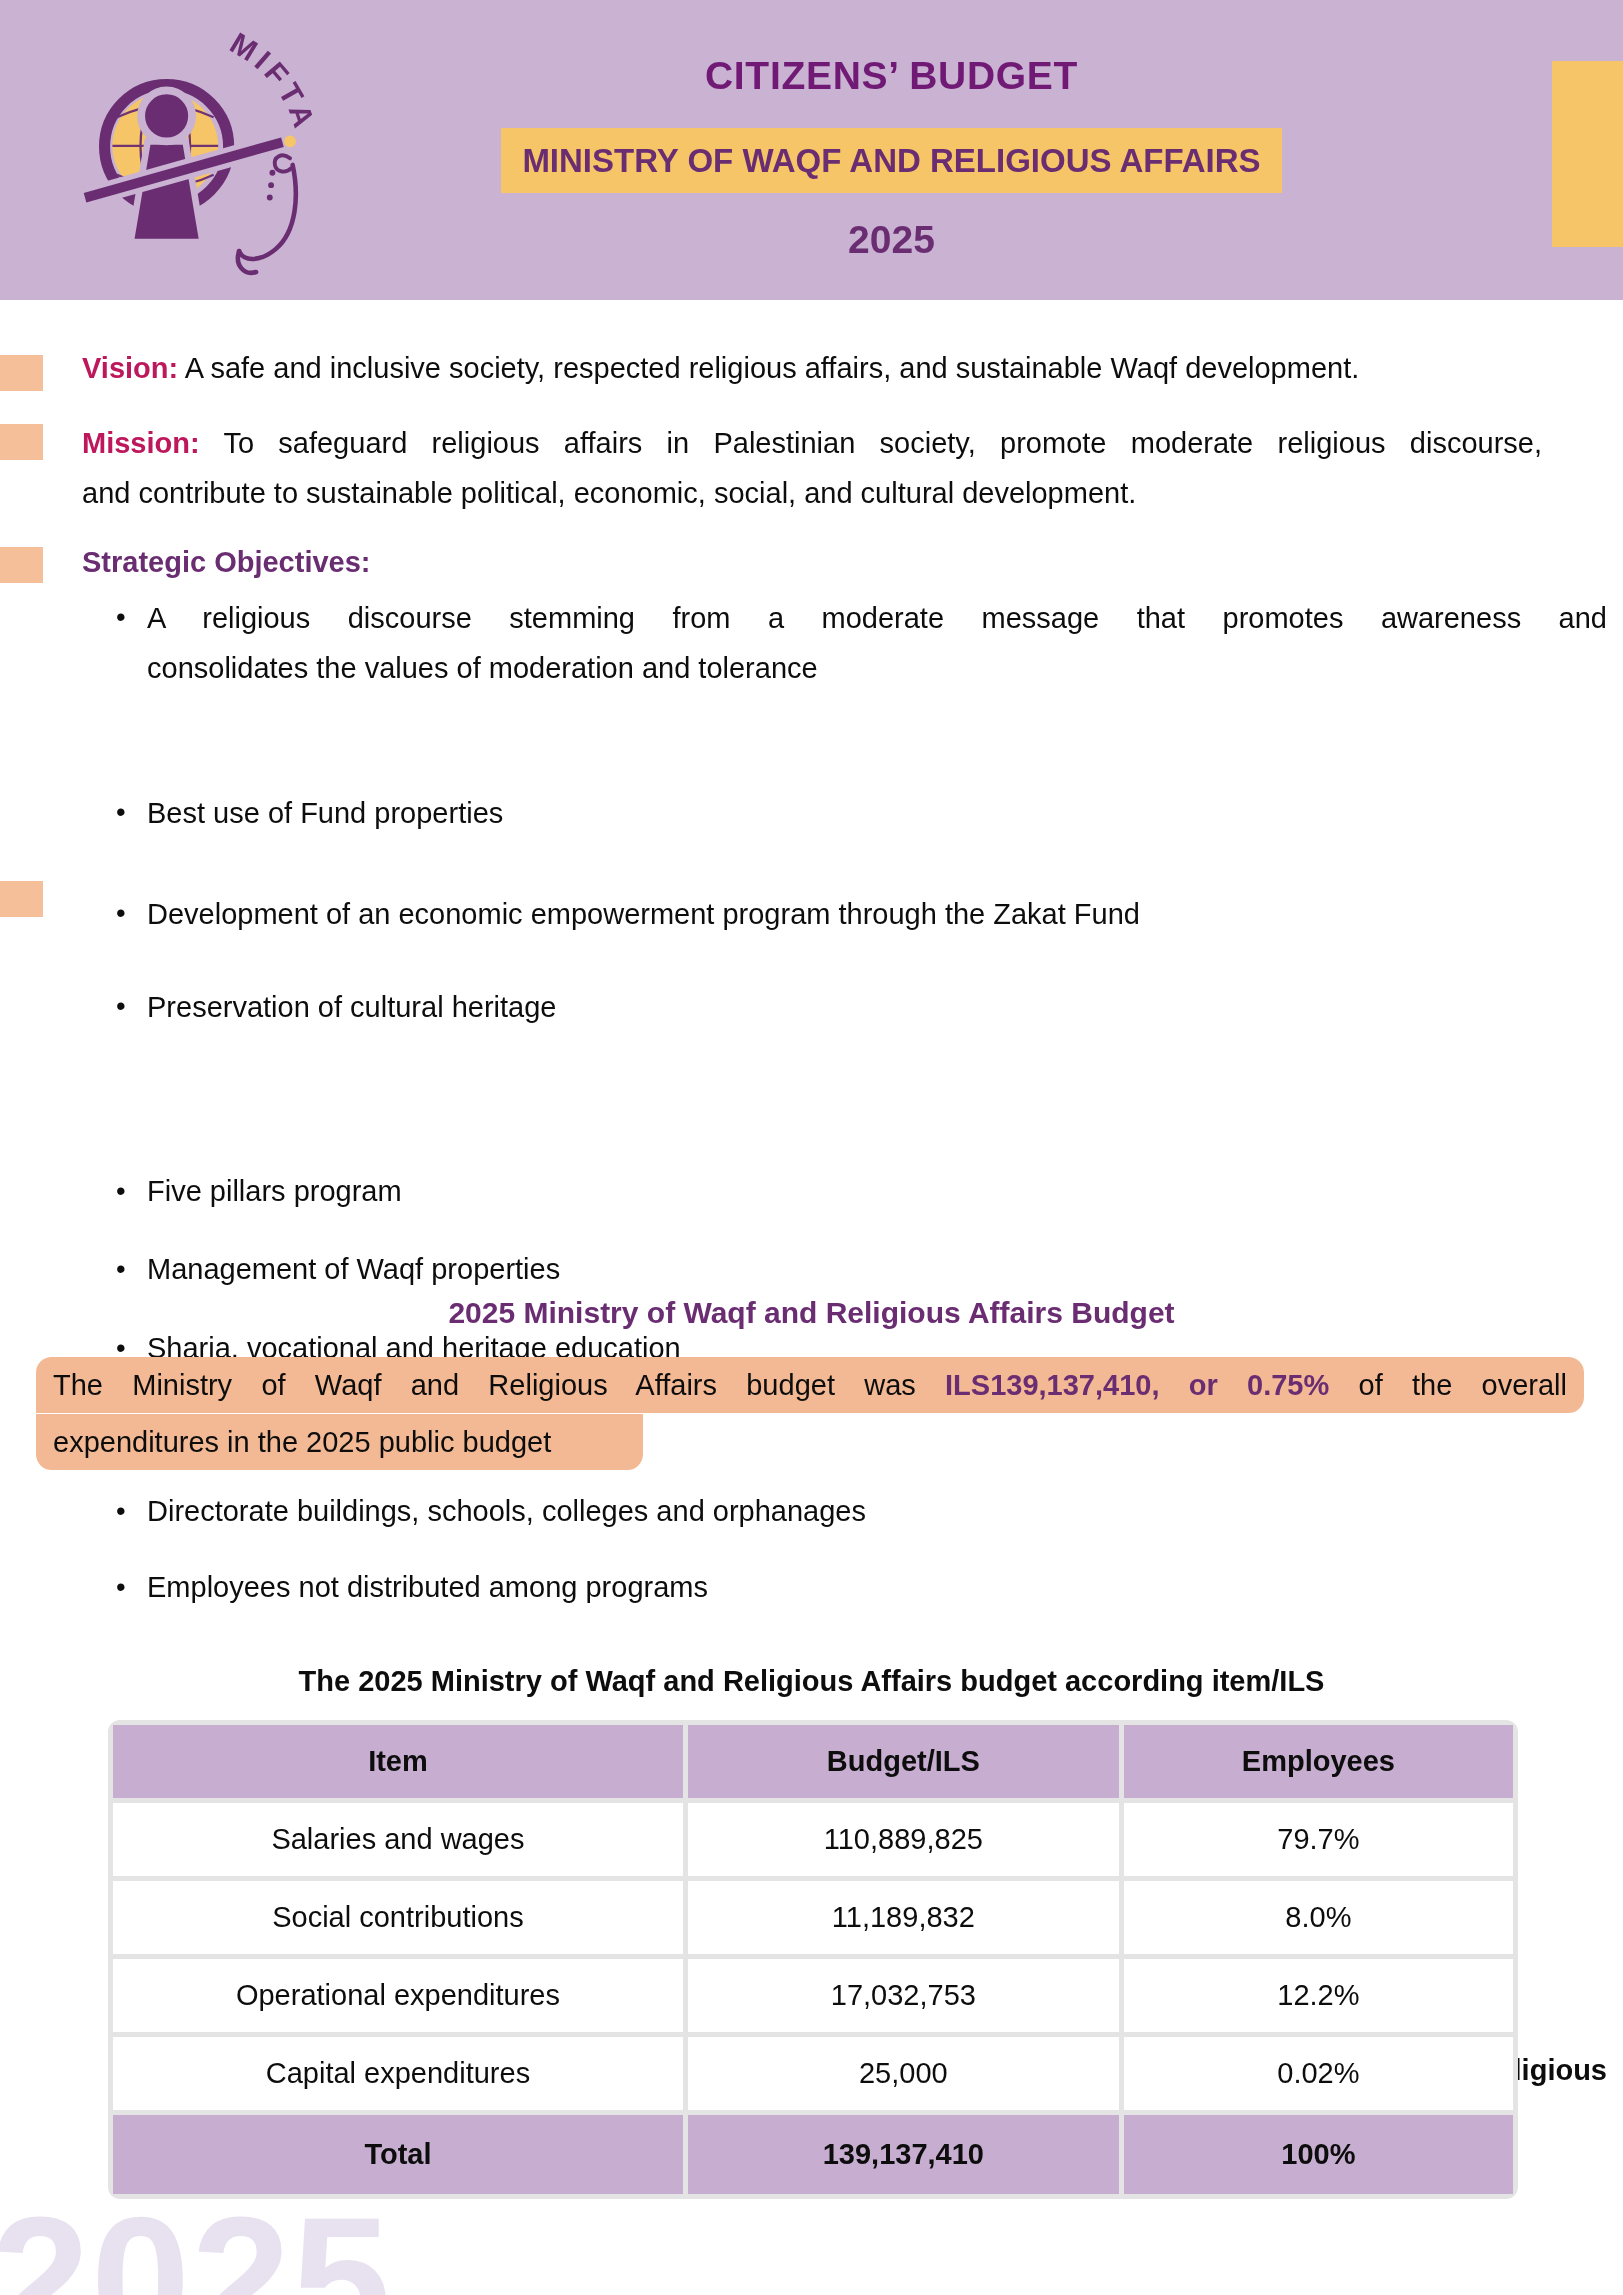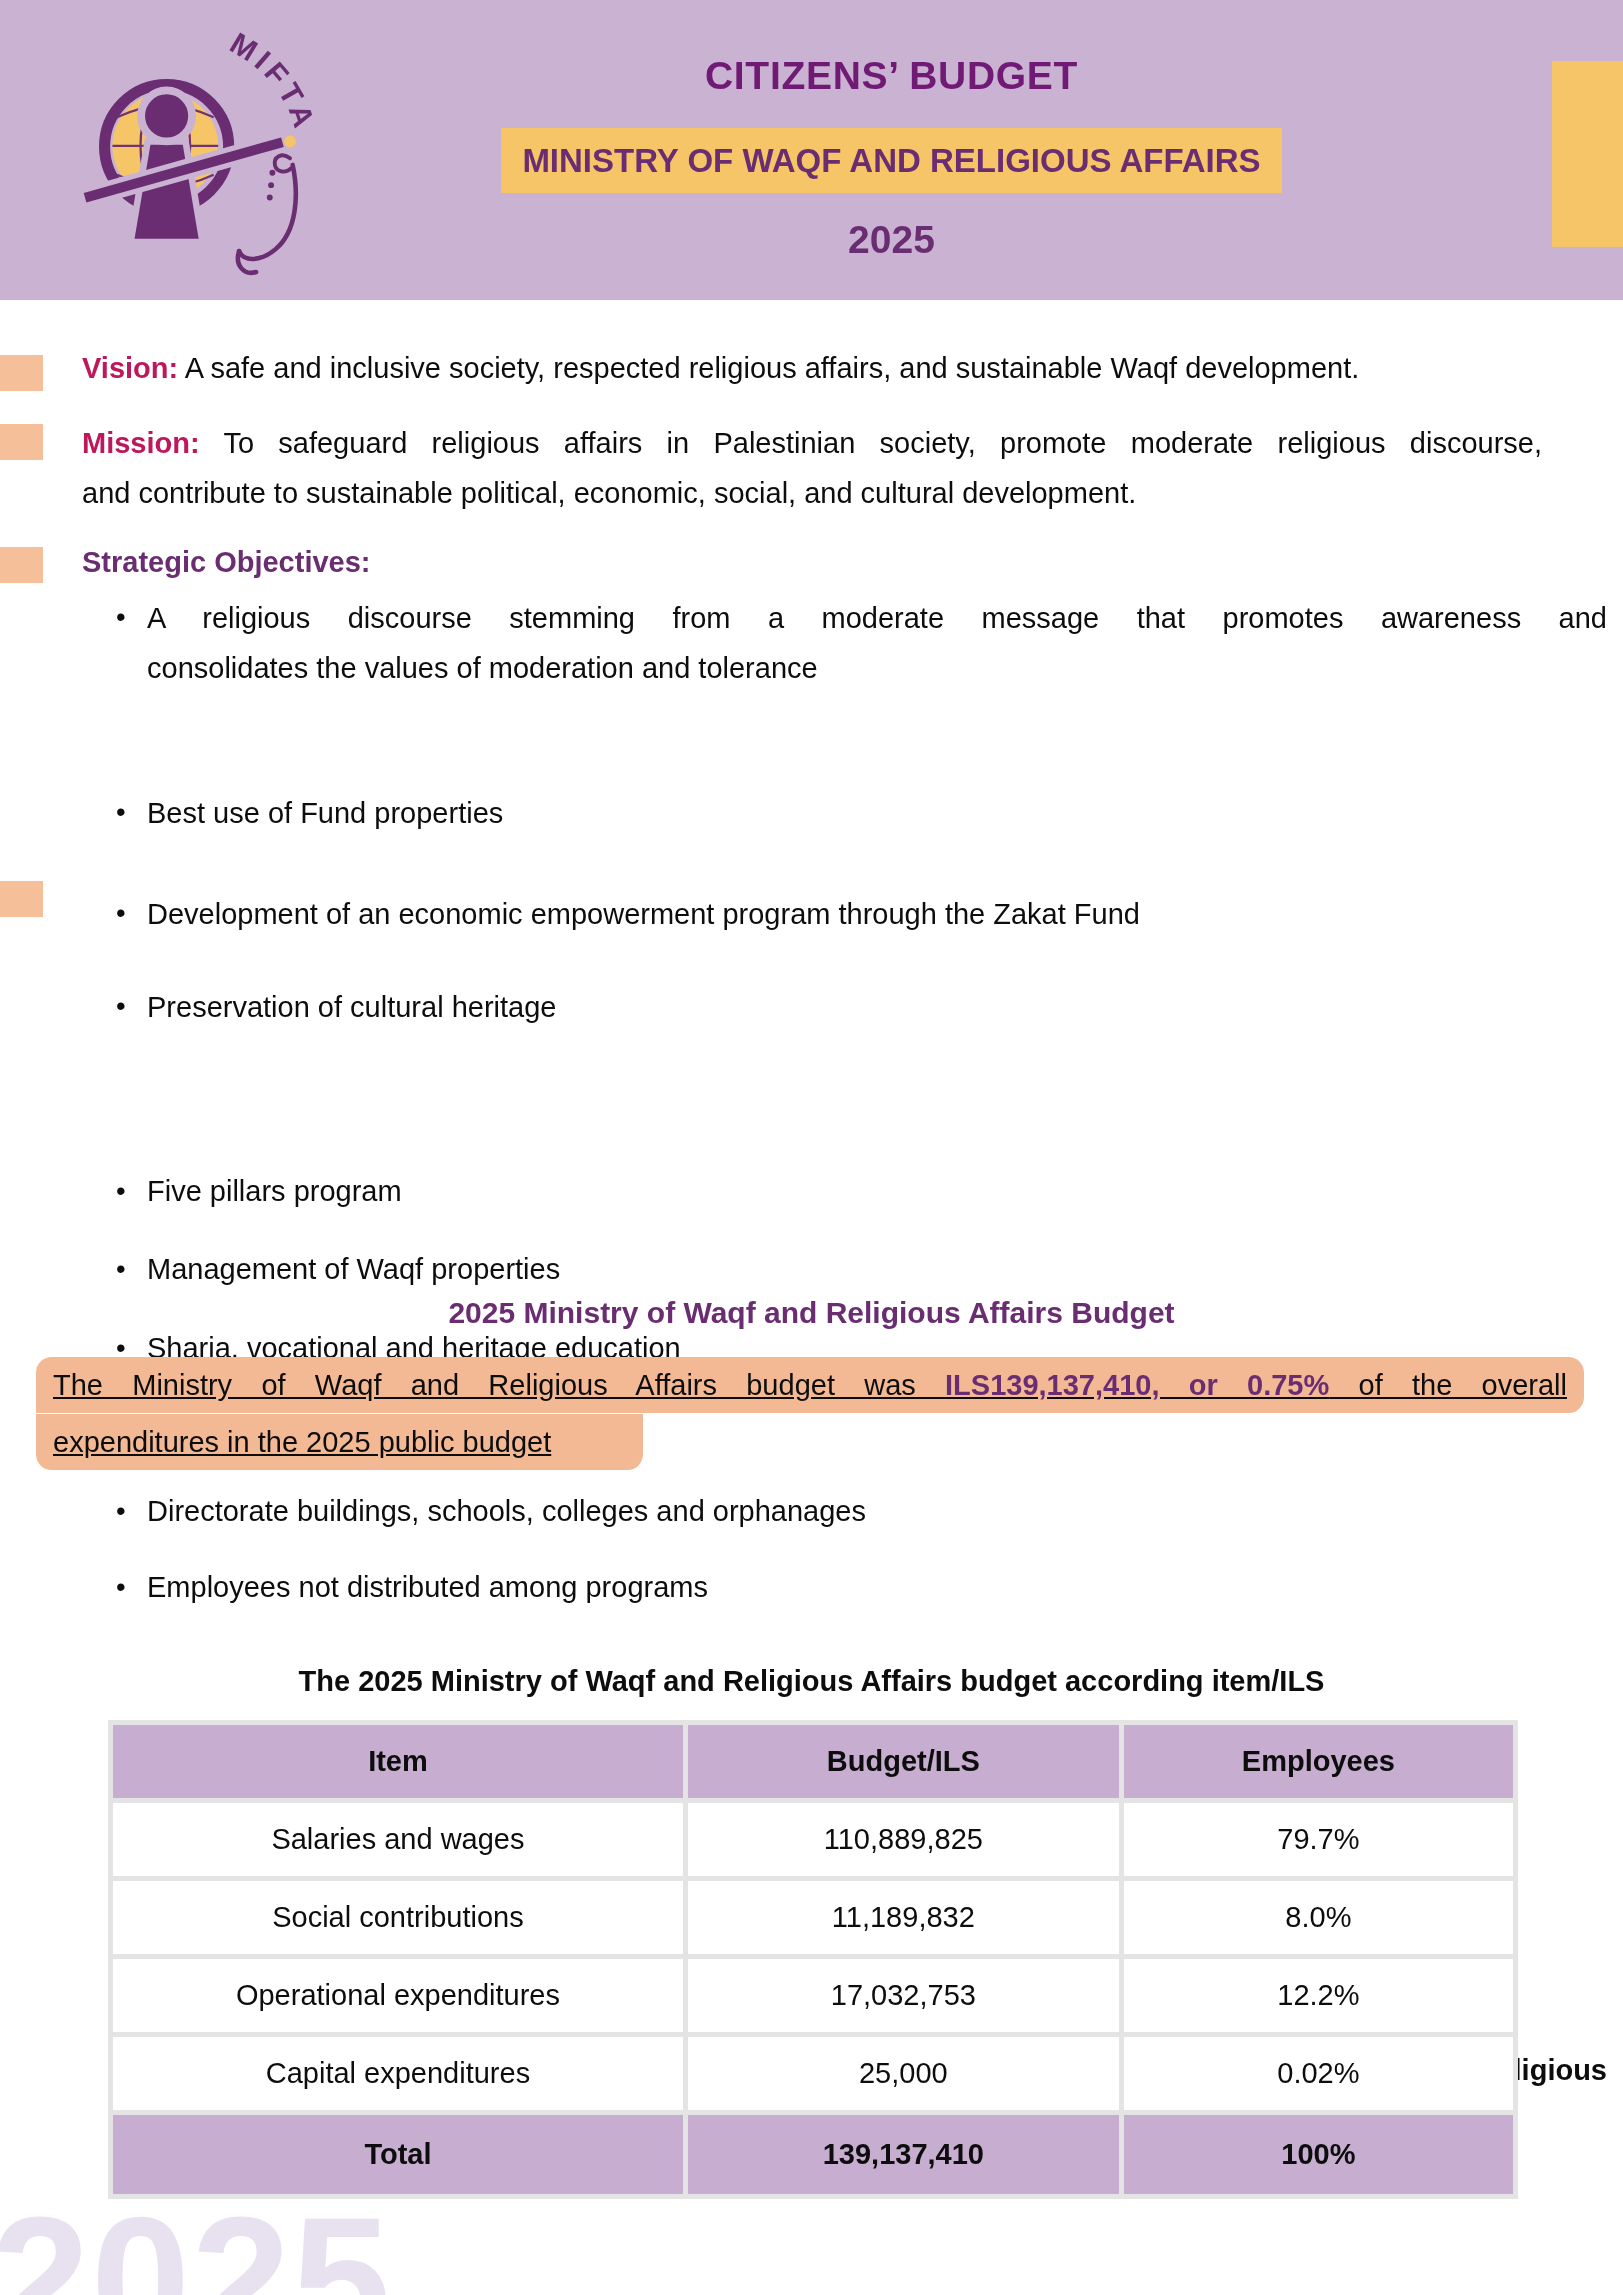--- a/index.html
+++ b/index.html
@@ -27,30 +27,30 @@
   .lab { color:#be185d; font-weight:bold; }
   .head-p { color:#6a2d72; font-weight:bold; font-size:29px; line-height:39px; }
   .jline { text-align:justify; text-align-last:justify; }
   .block { left:82px; width:1460px; }
 
   .bli { position:relative; padding-left:65px; }
   .bli::before { content:"\2022"; position:absolute; left:34px; top:-1.3px; font-size:27.5px; }
   .bli.bold { font-weight:bold; }
 
   
-  .hl { background:#f2b994; font-size:29px; line-height:56px; padding:0 17px;text-decoration:underline; }
+  .hl { background:#f2b994; font-size:29px; line-height:56px; padding:0 17px; }
   .hl1 { left:36px; top:1357px; width:1548px; height:56px; border-radius:15.7px 15.7px 15.7px 0; box-sizing:border-box; }
   .hl2 { left:36px; top:1414px; width:607px; height:56px; border-radius:0 0 15.7px 15.7px; box-sizing:border-box; }
   .hl .strong { color:#6a2d72; font-weight:bold; }
 
   .center-head { left:0; width:1623px; text-align:center; }
 
   
   table.budget { position:absolute; left:108px; top:1720px; width:1410px;
-    border-collapse:separate; border-spacing:5.2px; background:#e4e4e4; }
+    border-collapse:separate; border-spacing:5.2px; background:#e4e4e4;border-radius:12px; }
   table.budget th, table.budget td {
     text-align:center; vertical-align:middle; font-size:29px; padding:0; }
   table.budget th { background:#c7aed0; font-weight:bold; height:73px; color:#0d0d0d; }
   table.budget td { background:#ffffff; font-weight:normal; height:73px; }
   table.budget tr.total td { background:#c7aed0; font-weight:bold; height:79px;text-align:center; }
 
   
   .watermark { left:-9.2px; top:2191px; font-size:178px; font-weight:bold;
     color:#e8e2f0; line-height:1; letter-spacing:1.3px; }
 </style>

